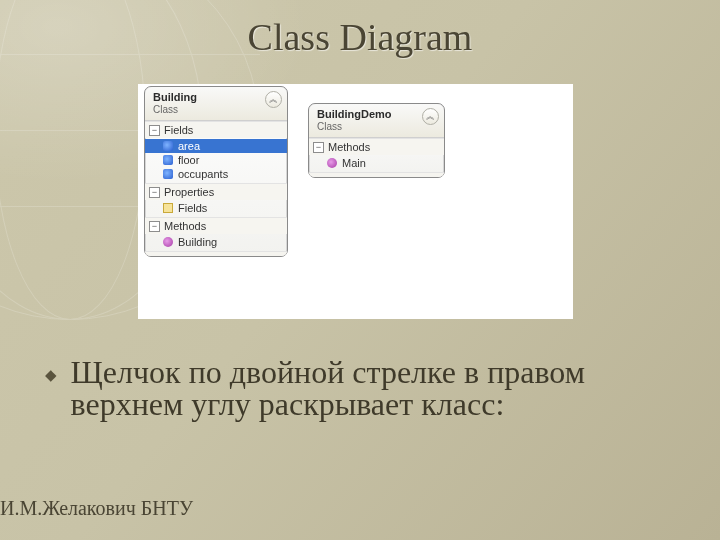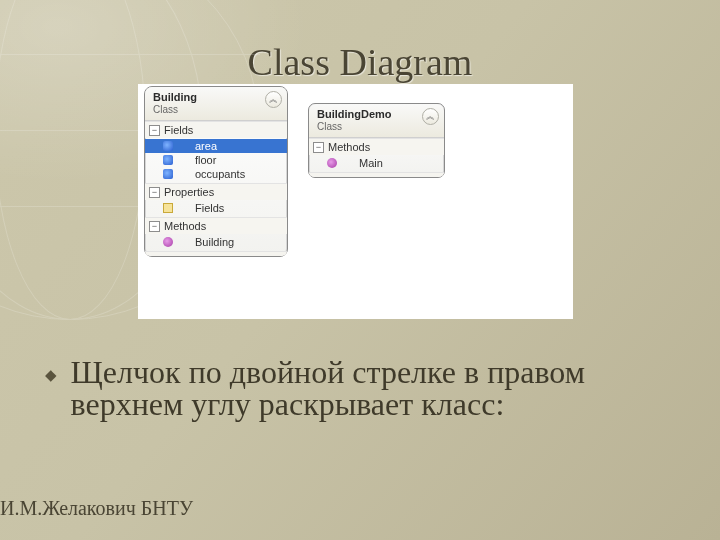--- a/index.html
+++ b/index.html
@@ -12,44 +12,44 @@
 
 .globe{position:absolute;top:-60px;left:-120px;width:380px;height:380px;
   border-radius:50%;opacity:0.18;pointer-events:none;}
 .globe::before,.globe::after,.globe .m{content:"";position:absolute;border:1px solid #fff;border-radius:50%;}
 .globe::before{inset:0;}
 .globe::after{top:0;bottom:0;left:30%;right:30%;}
 .globe .m{top:0;bottom:0;left:15%;right:15%;}
 .globe .h1,.globe .h2,.globe .h3{position:absolute;left:0;right:0;border-top:1px solid #fff;}
 .globe .h1{top:30%;} .globe .h2{top:50%;} .globe .h3{top:70%;}
 
-h1.title{margin:0;padding:40px 0 0 0;text-align:center;font-weight:400;
+h1.title{margin:0;padding:15px 0 0 0;text-align:center;font-weight:400;
   font-size:38px;color:#4a4534;text-shadow:1px 1px 1px rgba(255,255,255,0.6);}
 
 .diagram-area{position:absolute;top:84px;left:138px;width:435px;height:235px;
   background:#fff;font-family:Tahoma,Verdana,sans-serif;font-size:11px;color:#333;
   padding:8px 6px;box-sizing:border-box;}
 
 .classbox{position:absolute;background:linear-gradient(#ffffff,#f2f2ef);
   border:1px solid #8a8a8a;border-radius:7px;box-shadow:0 0 0 1px #d6d6d6 inset;}
-.cb1{left:6px;top:2px;width:142px;border-radius:8px;}
+.cb1{left:6px;top:2px;width:142px;}
 .cb2{left:170px;top:2px;width:135px;margin-top:17px;}
 .cbhead{padding:4px 6px 5px 8px;border-bottom:1px solid #cfcfcf;
   background:linear-gradient(#f9f9f8,#eceadf);border-radius:7px 7px 0 0;position:relative;}
 .cbname{font-weight:bold;color:#2b2b2b;}
 .cbkind{color:#666;font-size:10px;margin-top:1px;}
 .chev{position:absolute;top:4px;right:5px;width:15px;height:15px;border:1px solid #b0afa6;
   border-radius:50%;background:linear-gradient(#fff,#eceadf);display:flex;align-items:center;
   justify-content:center;font-size:9px;color:#6a6a6a;line-height:1;}
 .section{border-top:1px solid #e3e3e3;}
 .sechead{display:flex;align-items:center;gap:4px;padding:2px 4px;background:#f6f5f0;}
 .toggle{width:9px;height:9px;border:1px solid #8d8d8d;background:#fff;display:flex;
   align-items:center;justify-content:center;font-size:9px;line-height:1;color:#555;}
 .items{padding:1px 0 2px 0;}
-.item{display:flex;align-items:center;gap:22px;padding:1px 4px 1px 18px;}
+.item{display:flex;align-items:center;gap:5px;padding:1px 4px 1px 18px;}
 .item.sel{background:#3874d1;color:#fff;}
 .ic{width:10px;height:10px;display:inline-block;flex-shrink:0;}
 .ic-field{background:radial-gradient(circle at 40% 40%,#7fb4ff,#2a5fd0);border-radius:2px;}
 .ic-prop{background:#f6e39a;border:1px solid #c9a93a;box-sizing:border-box;}
 .ic-method{background:radial-gradient(circle at 40% 40%,#e79be7,#a63aa6);border-radius:50%;}
 .cbfoot{height:4px;border-top:1px solid #e3e3e3;border-radius:0 0 7px 7px;background:#f5f4ef;}
 
 .bullet-block{position:absolute;left:45px;top:356px;right:60px;color:#3f3a2a;}
 .bul{display:flex;gap:14px;}
 .bmark{font-size:15px;line-height:30px;color:#5a543e;padding-top:4px;}

